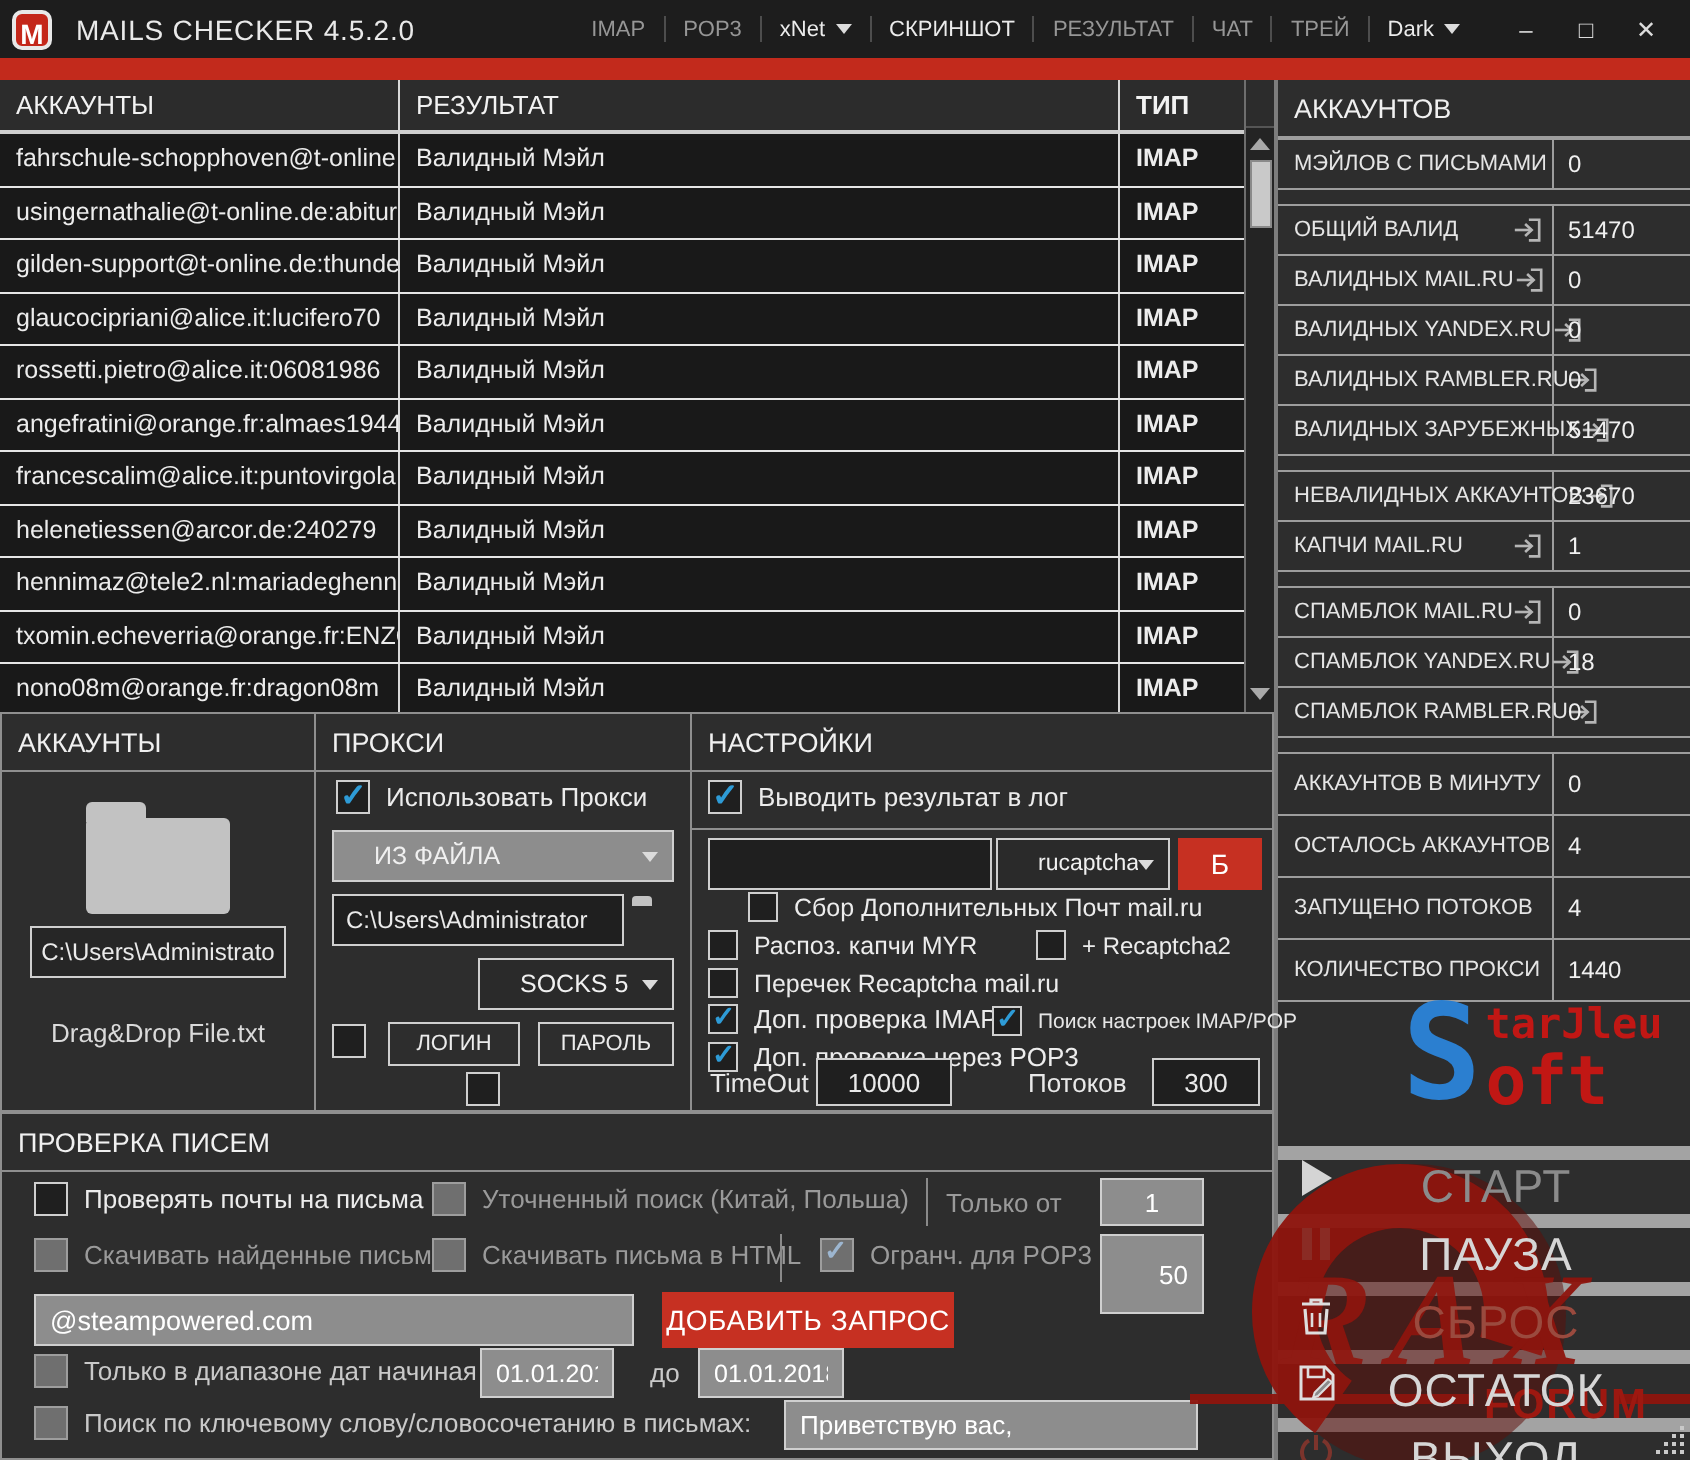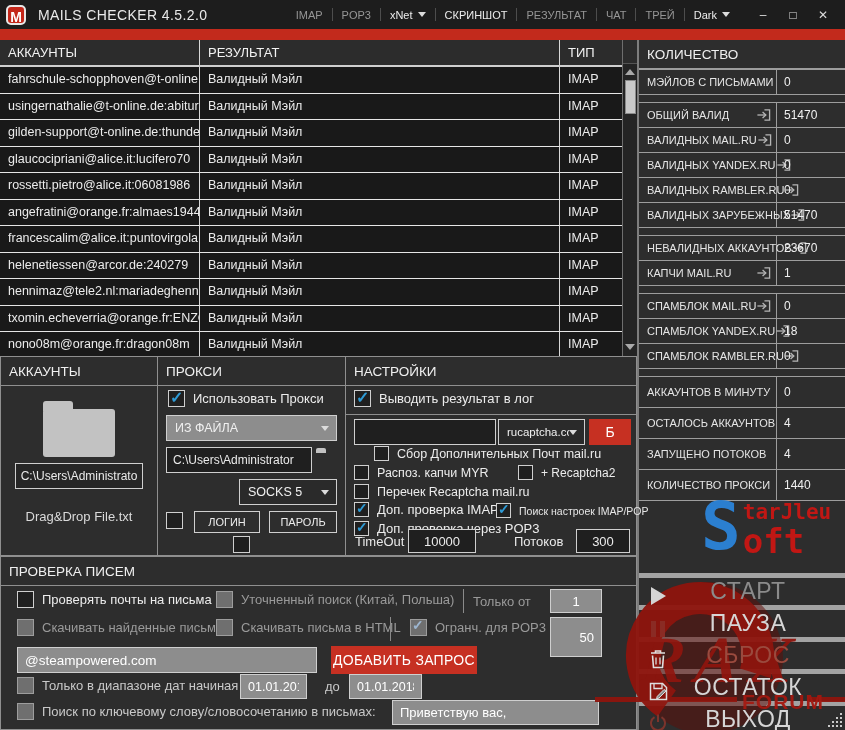--- a/index.html
+++ b/index.html
@@ -26,21 +26,21 @@
           justify-content:center;}
   
   .redstrip{position:absolute;left:0;top:29px;width:845px;height:11px;background:#c22a1c;}
 
   
   .table{position:absolute;left:0;top:40px;width:622px;height:316px;background:#191919;overflow:hidden;}
   .thead{display:grid;grid-template-columns:200px 360px 1fr;height:25px;background:#2c2c2c;
          border-bottom:2px solid #cfcfcf;}
   .thead .tc{color:#f2f2f2;font-size:13px;line-height:25px;}
   .tc{padding-left:8px;border-right:1px solid #d8d8d8;overflow:hidden;white-space:nowrap;box-sizing:border-box;}
-  .tc:last-child{border-right:none;}
+  .tc:last-child{border-right:none;font-weight:bold;}
   .trow{display:grid;grid-template-columns:200px 360px 1fr;height:25.5px;border-bottom:1px solid #e6e6e6;
         background:#191919;}
   .trow .tc{color:#ececec;font-size:12.5px;line-height:25px;}
 
   
   .vscroll{position:absolute;left:622px;top:40px;width:15px;height:316px;background:#242424;
            border-left:1px solid #6e6e6e;box-sizing:border-box;display:flex;flex-direction:column;align-items:center;}
   .vscroll .cap{width:100%;height:23px;background:#2c2c2c;border-bottom:1px solid #555;}
   .sarrow{width:0;height:0;border-left:5px solid transparent;border-right:5px solid transparent;margin:5px 0;}
   .sarrow.up{border-bottom:6px solid #a9a9a9;}
@@ -63,21 +63,21 @@
   
   .brand{position:absolute;left:62px;top:458px;display:flex;
          font-family:"DejaVu Sans Mono",monospace;font-weight:bold;line-height:1;}
   .brand .bigS{font-size:66px;color:#2b7fd0;line-height:.88;}
   .brand .bcol{display:flex;flex-direction:column;margin-left:2px;}
   .brand .b1{font-size:21px;color:#c11714;margin-top:4px;}
   .brand .b2{font-size:34px;color:#c11714;margin-top:1px;}
 
   
   .actions{position:absolute;left:0;top:533px;width:100%;height:157px;display:flex;flex-direction:column;}
-  .act{flex:1;display:flex;align-items:flex-end;border-top:5px solid #a3a3a3;position:relative;}
+  .act{flex:1;display:flex;align-items:flex-start;border-top:7px solid #a3a3a3;position:relative;}
   .act .icoBox{width:38px;display:flex;align-items:center;justify-content:center;flex:0 0 auto;z-index:61;}
   .act .albl{flex:1;text-align:center;font-size:23px;font-weight:300;letter-spacing:.5px;color:#d6d6d6;
              margin-right:26px;z-index:61;position:relative;}
   .act .albl.dim{color:#8b8b8b;}
   .act .albl.tinted{color:#9a4a3e;}
   .play-icon{width:0;height:0;border-top:9px solid transparent;border-bottom:9px solid transparent;
              border-left:15px solid #d4d4d4;}
   .pause-icon{display:flex;gap:4px;}
   .pause-icon i{display:block;width:5px;height:16px;background:#8a2b24;}
 
@@ -124,21 +124,21 @@
                        font-size:14px;font-weight:bold;}
 
   .cbrow{display:flex;align-items:center;gap:8px;position:absolute;}
   .cblbl{color:#ececec;font-size:13px;white-space:nowrap;}
   .cblbl.dim{color:#9a9a9a;}
   .cblbl.mid{color:#c9c9c9;}
 
   
   .select{display:flex;align-items:center;background:#2a2a2a;border:1px solid #cfcfcf;
           box-sizing:border-box;color:#f0f0f0;cursor:pointer;}
-  .select .stext{flex:1;padding-left:8px;font-size:12.5px;white-space:nowrap;overflow:hidden;}
+  .select .stext{flex:1;padding-left:20px;font-size:12.5px;white-space:nowrap;overflow:hidden;}
   .select .dd-arrow{margin-right:7px;}
   .select.lightsel{background:#8d8d8d;}
   .tinput{background:#1f1f1f;border:1px solid #cfcfcf;color:#eaeaea;font-size:12px;
           box-sizing:border-box;padding:0 6px;font-family:"Liberation Sans",sans-serif;outline:none;}
   .ginput{background:#8d8d8d;border:1px solid #cfcfcf;color:#ffffff;font-size:13px;
           box-sizing:border-box;padding:0 7px;font-family:"Liberation Sans",sans-serif;outline:none;}
   .btn{background:#2d2d2d;border:1px solid #cfcfcf;color:#ececec;font-size:11px;
        display:flex;align-items:center;justify-content:center;box-sizing:border-box;cursor:pointer;
        font-family:"Liberation Sans",sans-serif;}
   .btn.red{background:#c63022;border:none;color:#fff;}
@@ -261,21 +261,21 @@
   </div>
 
   <div class="vscroll">
     <div class="cap"></div>
     <span class="sarrow up"></span>
     <span class="sthumb"></span>
     <span class="sarrow down"></span>
   </div>
 
   <div class="stats">
-    <div class="ptitle">КОЛИЧЕСТВО</div>
+    <div class="ptitle">АККАУНТОВ</div>
 
     <div class="sgroup">
       <div class="srow">
         <div class="slabel">
             <span>МЭЙЛОВ С ПИСЬМАМИ</span>
           </div>
         <div class="sval">0</div>
       </div>
     </div>
 

